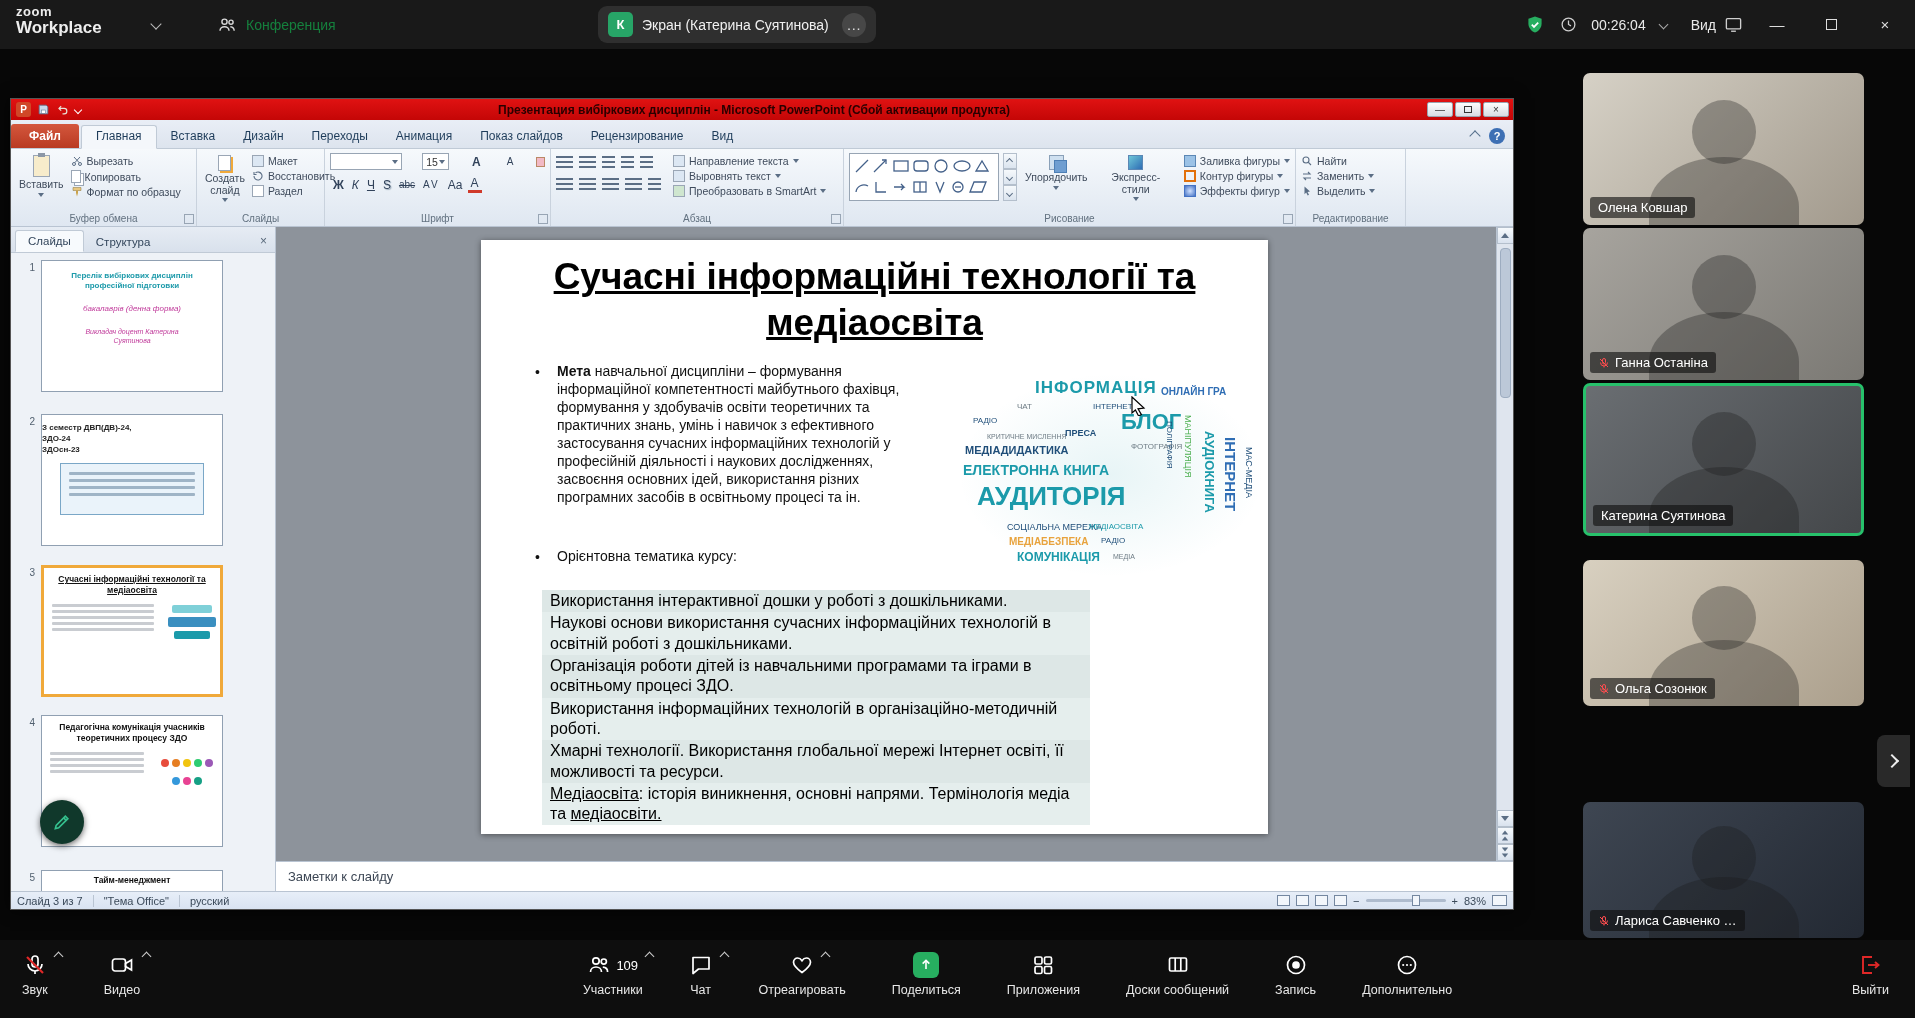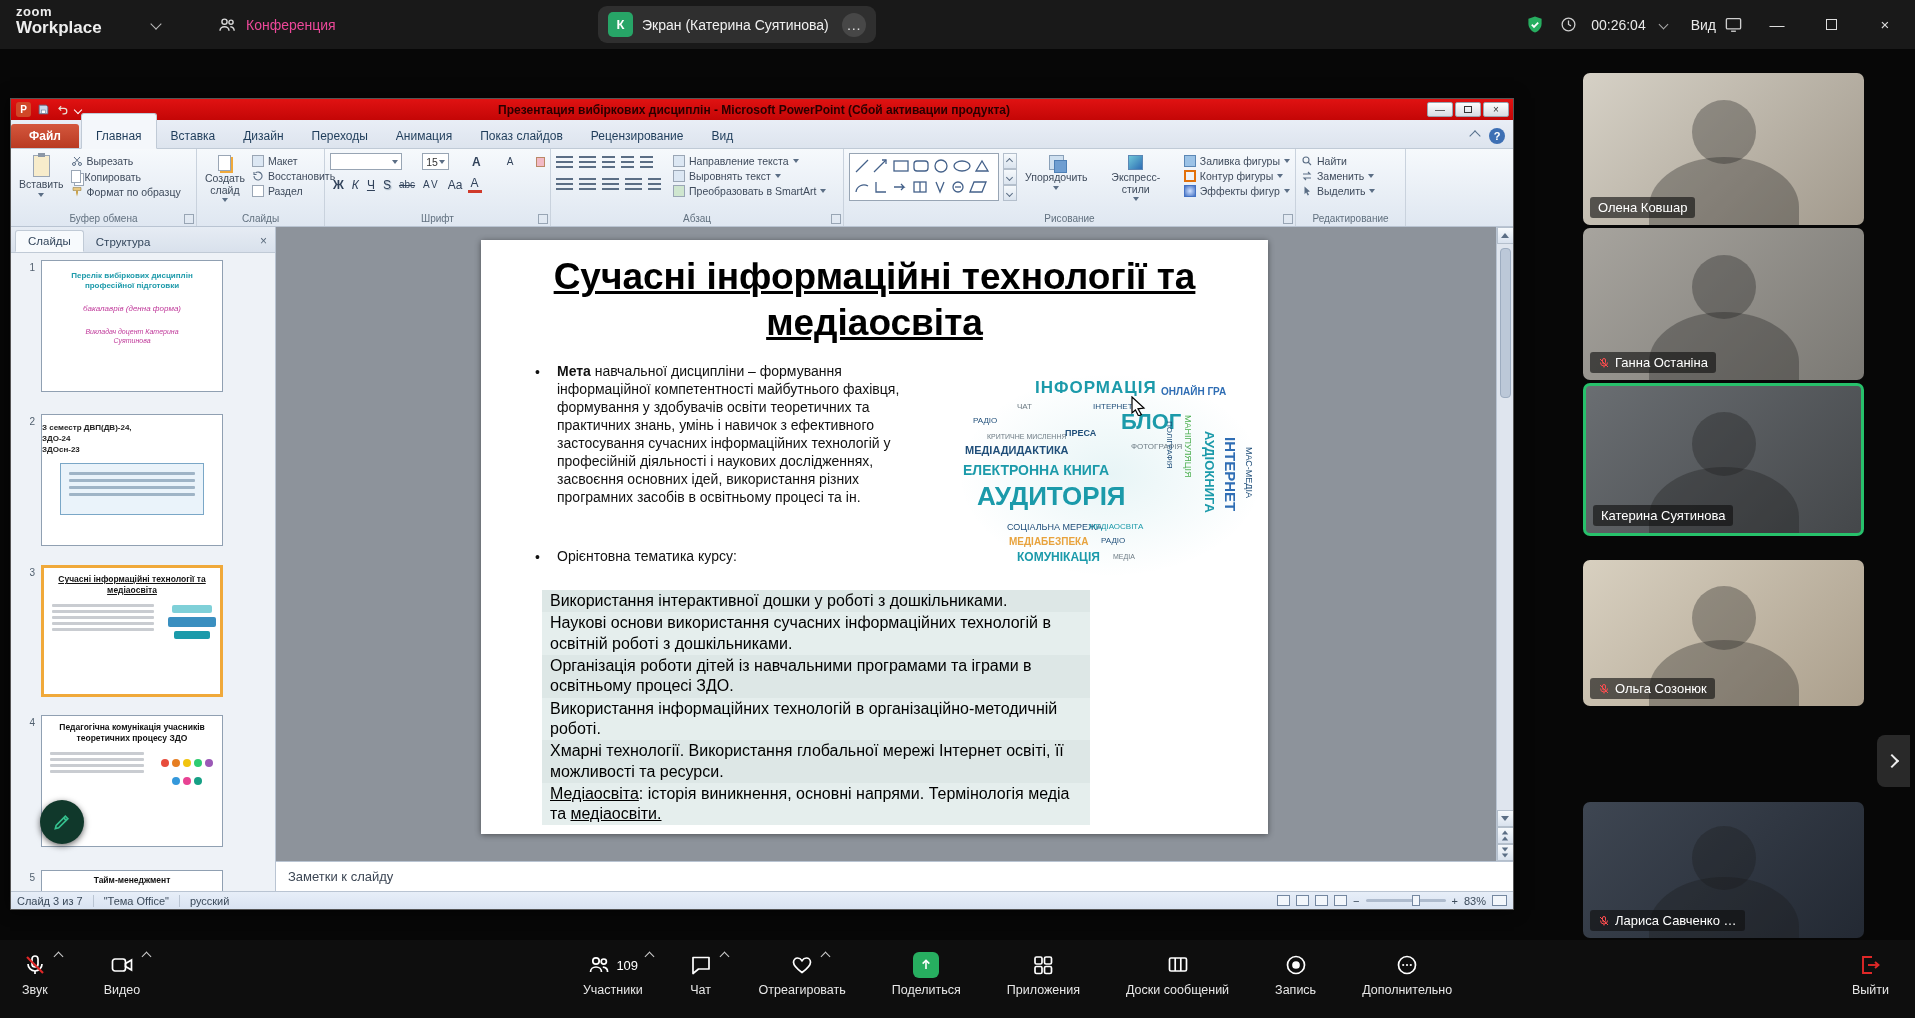--- a/index.html
+++ b/index.html
@@ -6,21 +6,21 @@
   html,body{width:1915px;height:1018px;overflow:hidden;background:#000;font-family:"Liberation Sans","DejaVu Sans",sans-serif}
   #stage{position:relative;width:1915px;height:1018px;background:#070707}
   svg{display:block}
 
   
   #topbar{position:absolute;left:0;top:0;width:1915px;height:49px;background:#191919;color:#eee}
   .tb-logo{position:absolute;left:16px;top:5px;line-height:1.05}
   .tb-logo-zoom{font-size:13px;font-weight:bold;letter-spacing:.5px}
   .tb-logo-wp{font-size:17px;font-weight:bold}
   .tb-caret{position:absolute;left:152px;top:20px;width:8px;height:8px;border-right:1.6px solid #bbb;border-bottom:1.6px solid #bbb;transform:rotate(45deg);cursor:pointer}
-  .tb-meeting{position:absolute;left:205px;top:8px;display:flex;align-items:center;gap:9px;font-size:14px;color:#ec4899;height:33px;padding:0 12px;border-radius:8px;cursor:pointer}
+  .tb-meeting{position:absolute;left:205px;top:8px;display:flex;align-items:center;gap:9px;font-size:14px;color:#15803d;height:33px;padding:0 12px;border-radius:8px;cursor:pointer}
   .tb-screen{position:absolute;left:598px;top:6px;height:37px;display:flex;align-items:center;gap:9px;background:#2f2f2f;border-radius:9px;padding:0 10px;cursor:pointer}
   .tb-avatar{width:25px;height:25px;border-radius:5px;background:#27a567;color:#fff;font-size:13px;font-weight:bold;display:flex;align-items:center;justify-content:center}
   .tb-screen-label{font-size:14px;color:#f0f0f0}
   .tb-ellipsis{width:24px;height:24px;border-radius:50%;background:#474747;color:#ddd;display:flex;align-items:center;justify-content:center;font-size:15px;margin-left:4px;cursor:pointer}
   .tb-right{position:absolute;right:10px;top:0;height:49px;display:flex;align-items:center;gap:14px}
   .tb-timer{font-size:14px;color:#e9e9e9}
   .tb-caret2{width:7px;height:7px;border-right:1.5px solid #aaa;border-bottom:1.5px solid #aaa;transform:rotate(45deg);cursor:pointer}
   .tb-view{display:flex;align-items:center;gap:8px;cursor:pointer;margin-left:10px}
   .tb-view-label{font-size:14px;color:#e9e9e9}
   .win-btn{width:40px;height:30px;display:flex;align-items:center;justify-content:center;color:#ddd;font-size:15px;cursor:pointer}
@@ -31,21 +31,21 @@
   .ppt-titlebar{position:absolute;left:0;top:0;right:0;height:21px;background:linear-gradient(#e01212,#c40606);display:flex;align-items:center}
   .qa{display:flex;align-items:center;gap:6px;padding-left:5px}
   .ppt-appicon{width:15px;height:15px;background:#d04727;border-radius:3px;color:#fff;font-size:10px;font-weight:bold;display:flex;align-items:center;justify-content:center}
   .qa-caret{width:6px;height:6px;border-right:1.3px solid #fff;border-bottom:1.3px solid #fff;transform:rotate(45deg)}
   .ppt-title{flex:1;text-align:center;font-size:12px;color:#2a0000;font-weight:bold;white-space:nowrap;overflow:hidden}
   .ppt-winbtns{display:flex;gap:2px;padding-right:4px}
   .pw-btn{width:26px;height:15px;background:linear-gradient(#fdfdfd,#d8dde4);border:1px solid #9aa4b0;border-radius:2px;display:flex;align-items:center;justify-content:center;font-size:10px;color:#333;cursor:pointer}
   .pw-restore{width:8px;height:7px;border:1.2px solid #333}
 
   .ppt-tabs{position:absolute;left:0;top:21px;right:0;height:29px;background:linear-gradient(#e9eef6,#dde4ee);display:flex;align-items:flex-end;border-bottom:1px solid #c0cad6}
-  .ptab{font-size:12px;color:#1e3c5a;padding:15px 14px 5px;cursor:pointer}
+  .ptab{font-size:12px;color:#1e3c5a;padding:3px 14px 5px;cursor:pointer}
   .ptab.file{background:linear-gradient(#d4573d,#b93a22);color:#fff;font-weight:bold;margin:0 2px 0 0;padding:5px 18px;border-radius:3px 3px 0 0}
   .ptab.active{background:#f4f7fb;border:1px solid #c0cad6;border-bottom:1px solid #f4f7fb;border-radius:3px 3px 0 0;margin-bottom:-1px}
   .ptabs-right{margin-left:auto;display:flex;align-items:center;gap:10px;padding:0 8px 4px 0}
   .help-btn{width:16px;height:16px;border-radius:50%;background:#3d6fb4;color:#fff;font-size:11px;font-weight:bold;display:flex;align-items:center;justify-content:center;cursor:pointer}
   .rib-collapse{width:8px;height:8px;border-left:1.5px solid #56708c;border-top:1.5px solid #56708c;transform:rotate(45deg);cursor:pointer}
 
   .ppt-ribbon{position:absolute;left:0;top:50px;right:0;height:78px;background:linear-gradient(#f6f9fc,#dfe7f1);border-bottom:1px solid #b9c4d2;display:flex}
   .rgroup{position:relative;height:100%;border-right:1px solid #c9d2dd;padding:4px 5px 15px;display:flex;gap:4px}
   .glabel{position:absolute;left:0;right:0;bottom:2px;text-align:center;font-size:10px;color:#61707f;white-space:nowrap}
   .dlauncher{position:absolute;right:2px;bottom:2px;width:10px;height:10px;border:1px solid #98a5b4;cursor:pointer}

